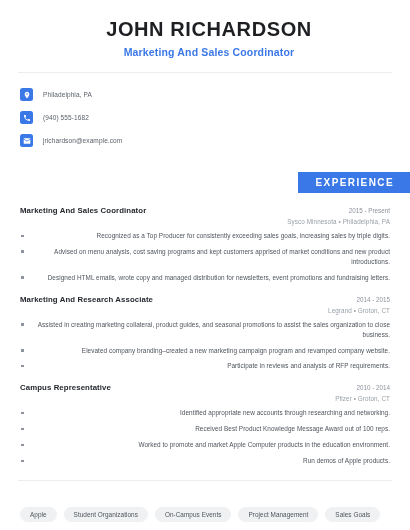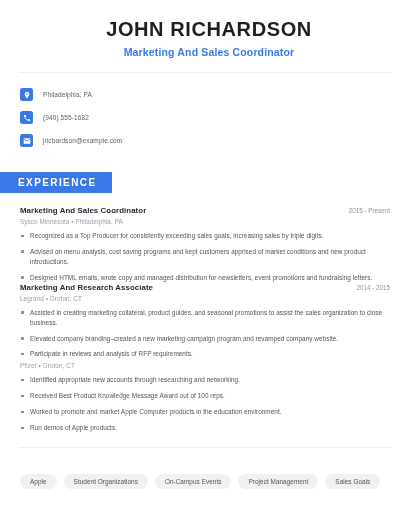--- a/index.html
+++ b/index.html
@@ -88,27 +88,27 @@
     display: inline-block;
     background: #3b78e7;
     color: #ffffff;
     font-size: 10px;
     font-weight: bold;
     letter-spacing: 1.4px;
     padding: 5px 16px 5px 18px;
     margin-left: 0;
   }
 
-  .section-exp { margin-top: 22px; }
+  .section-exp { margin-top: 22px; text-align: right; }
   .section-skills { margin-top: 14px; }
 
   
   .exp-list { padding: 0 20px 0 20px; }
 
-  .exp-item { }
+  .exp-item { margin-top: 12px; }
   .exp-item:first-child { margin-top: 13px; }
 
   .exp-head {
     display: flex;
     align-items: baseline;
     justify-content: space-between;
   }
 
   .exp-role {
     font-size: 7.8px;
@@ -244,20 +244,24 @@
         </div>
         <div class="exp-meta">Legrand • Groton, CT</div>
         <ul class="bullets">
           <li>Assisted in creating marketing collateral, product guides, and seasonal promotions to assist the sales organization to close business.</li>
           <li>Elevated company branding–created a new marketing campaign program and revamped company website.</li>
           <li>Participate in reviews and analysis of RFP requirements.</li>
         </ul>
       </div>
 
       <div class="exp-item">
+        <div class="exp-head">
+          <span class="exp-role">Campus Representative</span>
+          <span class="exp-dates">2010 - 2014</span>
+        </div>
         <div class="exp-meta">Pfizer • Groton, CT</div>
         <ul class="bullets">
           <li>Identified appropriate new accounts through researching and networking.</li>
           <li>Received Best Product Knowledge Message Award out of 100 reps.</li>
           <li>Worked to promote and market Apple Computer products in the education environment.</li>
           <li>Run demos of Apple products.</li>
         </ul>
       </div>
 
     </div>

